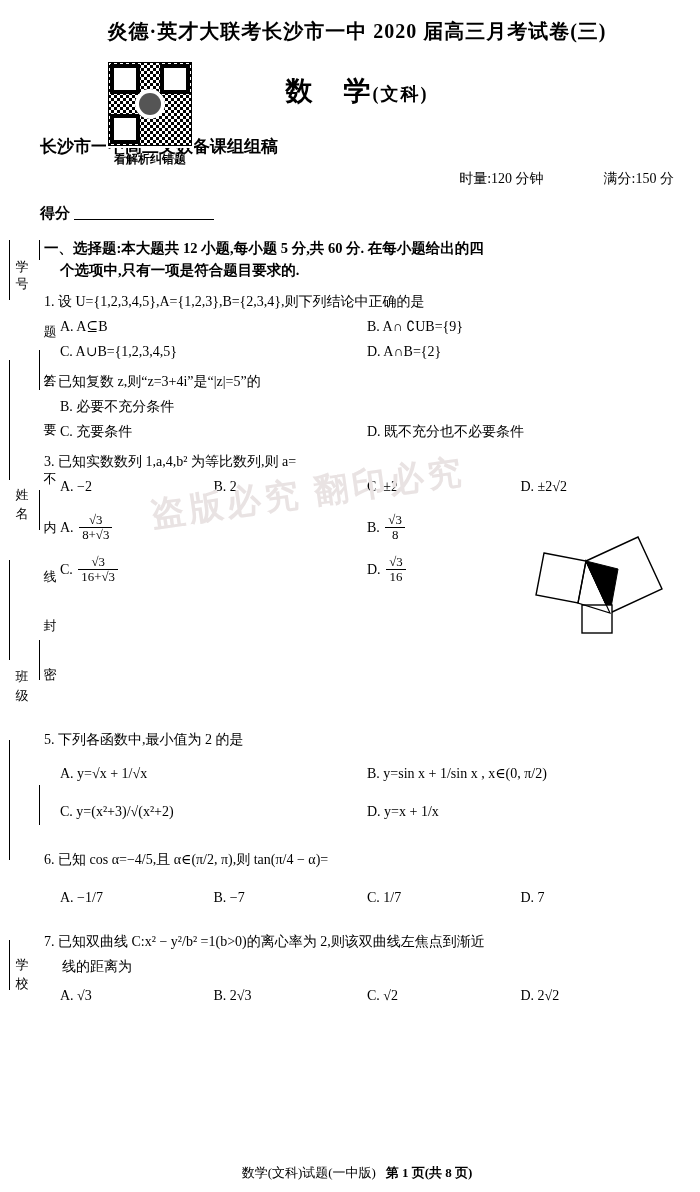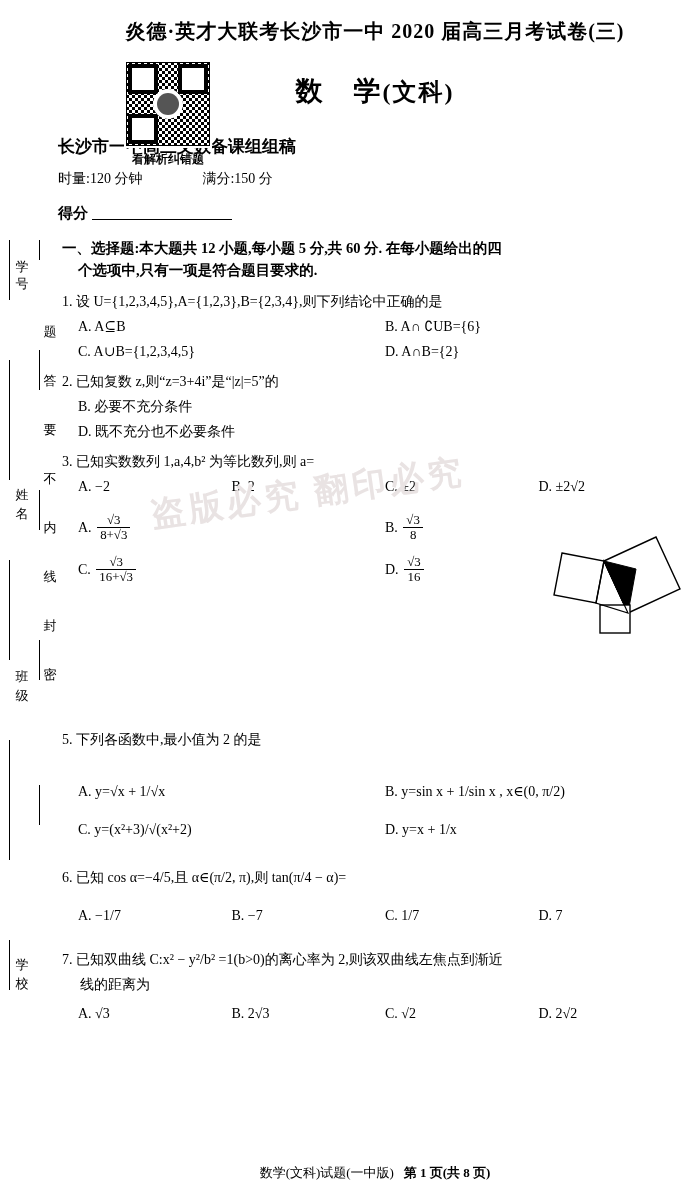--- a/index.html
+++ b/index.html
@@ -24,21 +24,21 @@
   .seal-char{
     font-size:13px;line-height:1;margin:0;
     font-family:"Liberation Serif",serif;
   }
   .vline{
     position:absolute;background:#000;width:1px;
   }
 
   
   .main{
-    position:absolute;left:58px;top:0;width:634px;height:1192px;
+    position:absolute;left:40px;top:0;width:634px;height:1192px;
   }
   .title-main{
     font-size:20px;font-weight:bold;text-align:center;
     letter-spacing:1px;margin-top:18px;
     font-family:"Liberation Serif",serif;
   }
   .qr-wrap{position:absolute;left:62px;top:60px;width:96px;text-align:center;}
   .qr{
     width:84px;height:84px;margin:0 auto;
     background:
@@ -62,26 +62,26 @@
     position:absolute;left:50%;top:50%;transform:translate(-50%,-50%);
     width:22px;height:22px;border-radius:50%;background:#555;
     box-shadow:0 0 0 4px #fff;
   }
   .qr-label{font-size:12px;font-weight:bold;margin-top:3px;white-space:nowrap;}
 
   .subject{
     text-align:center;font-size:27px;font-weight:bold;
     margin-top:28px;letter-spacing:2px;
   }
-  .subject .sub-small{font-size:24px;}
+  .subject .sub-small{font-size:18px;}
   .org{
     text-align:left;font-size:17px;font-weight:bold;margin-top:26px;
   }
   .timeline{
-    text-align:left;font-size:14px;margin-top:12px;
+    text-align:right;font-size:14px;margin-top:12px;
   }
   .timeline span{display:inline-block;}
   .timeline .gap{width:60px;}
   .score-line{
     text-align:left;font-size:15px;font-weight:bold;margin-top:16px;padding-right:4px;
   }
   .score-line .blank{
     display:inline-block;width:140px;border-bottom:1px solid #000;height:14px;
     vertical-align:-2px;margin-left:4px;
   }
@@ -207,37 +207,38 @@
       <span class="l2">个选项中,只有一项是符合题目要求的.</span>
     </div>
 
     <div class="q">
       <span class="stem">
         <span>1.</span>
         <span>设 U={1,2,3,4,5},A={1,2,3},B={2,3,4},则下列结论中正确的是</span>
       </span>
       <div class="opts">
         <div>A. A⊆B</div>
-        <div>B. A∩ ∁UB={6}</div>
+        <div>B. A∩ ∁UB={9}</div>
       </div>
       <div class="opts">
         <div>C. A∪B={1,2,3,4,5}</div>
         <div>D. A∩B={2}</div>
       </div>
     </div>
 
     <div class="q">
       <span class="stem">
         <span>2.</span>
         <span>已知复数 z,则“z=3+4i”是“|z|=5”的</span>
       </span>
       <div class="opts">
         <div>B. 必要不充分条件</div>
       </div>
       <div class="opts">
+        <div>C. 充要条件</div>
         <div>D. 既不充分也不必要条件</div>
       </div>
     </div>
 
     <div class="q">
       <span class="stem">
         <span>3.</span>
         <span>已知实数数列 1,a,4,b² 为等比数列,则 a=</span>
       </span>
       <div class="opts opts4">
@@ -296,21 +297,21 @@
           </span>
         </div>
       </div>
     </div>
 
     <div class="q" style="margin-top:16px;">
       <span class="stem">
         <span>5.</span>
         <span>下列各函数中,最小值为 2 的是</span>
       </span>
-      <div class="opts" style="margin-top:28px;line-height:2;">
+      <div class="opts" style="margin-top:10px;line-height:2;">
         <div>A. y=√x + 1/√x</div>
         <div>B. y=sin x + 1/sin x , x∈(0, π/2)</div>
       </div>
       <div class="opts" style="margin-top:10px;line-height:2;">
         <div>C. y=(x²+3)/√(x²+2)</div>
         <div>D. y=x + 1/x</div>
       </div>
     </div>
 
     <div class="q" style="margin-top:20px;">

